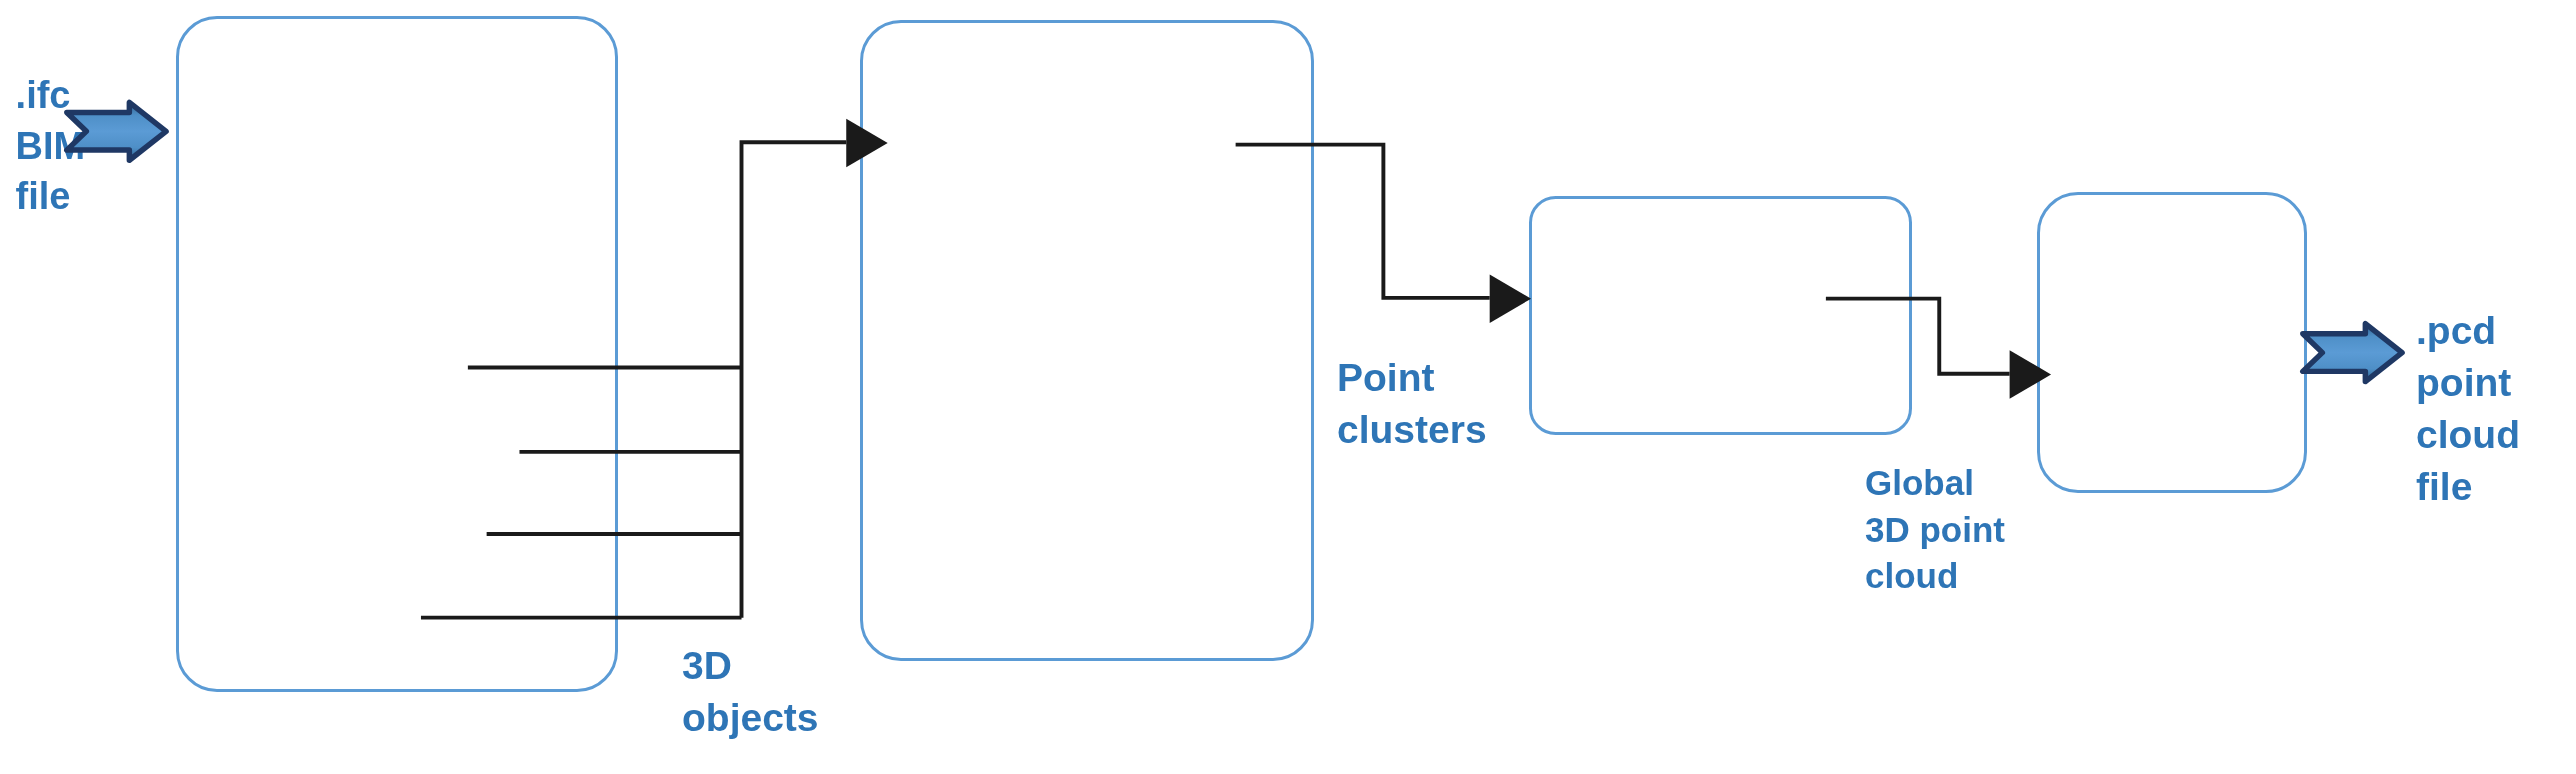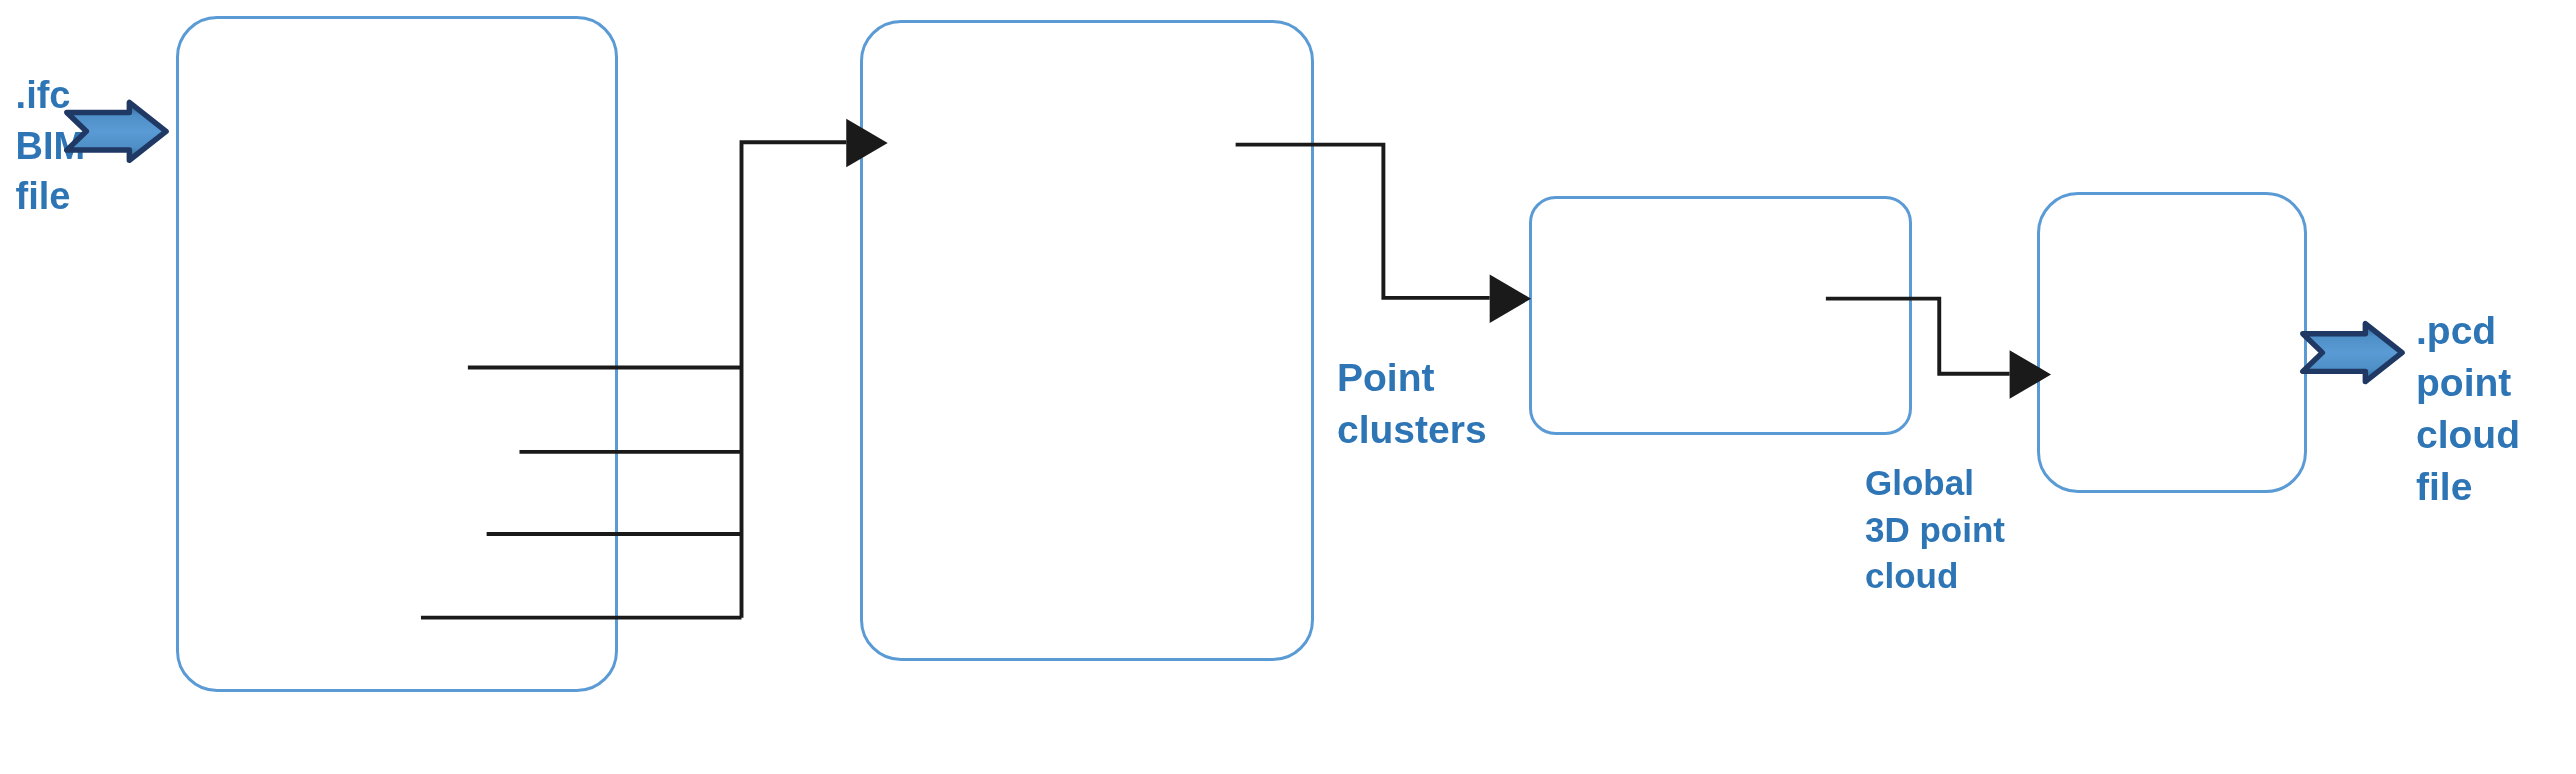--- a/index.html
+++ b/index.html
@@ -147,20 +147,22 @@
 
     <g>
       <polygon points="2945,427 2970,451 2945,475 3025,475 3025,488 3072,451 3025,414 3025,427" fill="url(#baGrad)" stroke="#1F3864" stroke-width="7" stroke-linejoin="round"></polygon>
     </g>
   </svg>
 
   <div class="blue-label" style="left:15.6px; top:70px; width:149px; font-size:38px;">.ifc
 BIM
 file</div>
 
+  <div class="blue-label" style="left:682px; top:640px; width:235px; font-size:39px;">3D
+objects</div>
 
   <div class="blue-label" style="left:1337px; top:352px; width:235px; font-size:39px;">Point
 clusters</div>
 
   <div class="blue-label" style="left:1865px; top:460px; width:266px; font-size:35px;">Global
 3D point
 cloud</div>
 
   <div class="blue-label" style="left:2416px; top:305px; width:172px; font-size:39px;">.pcd
 point

